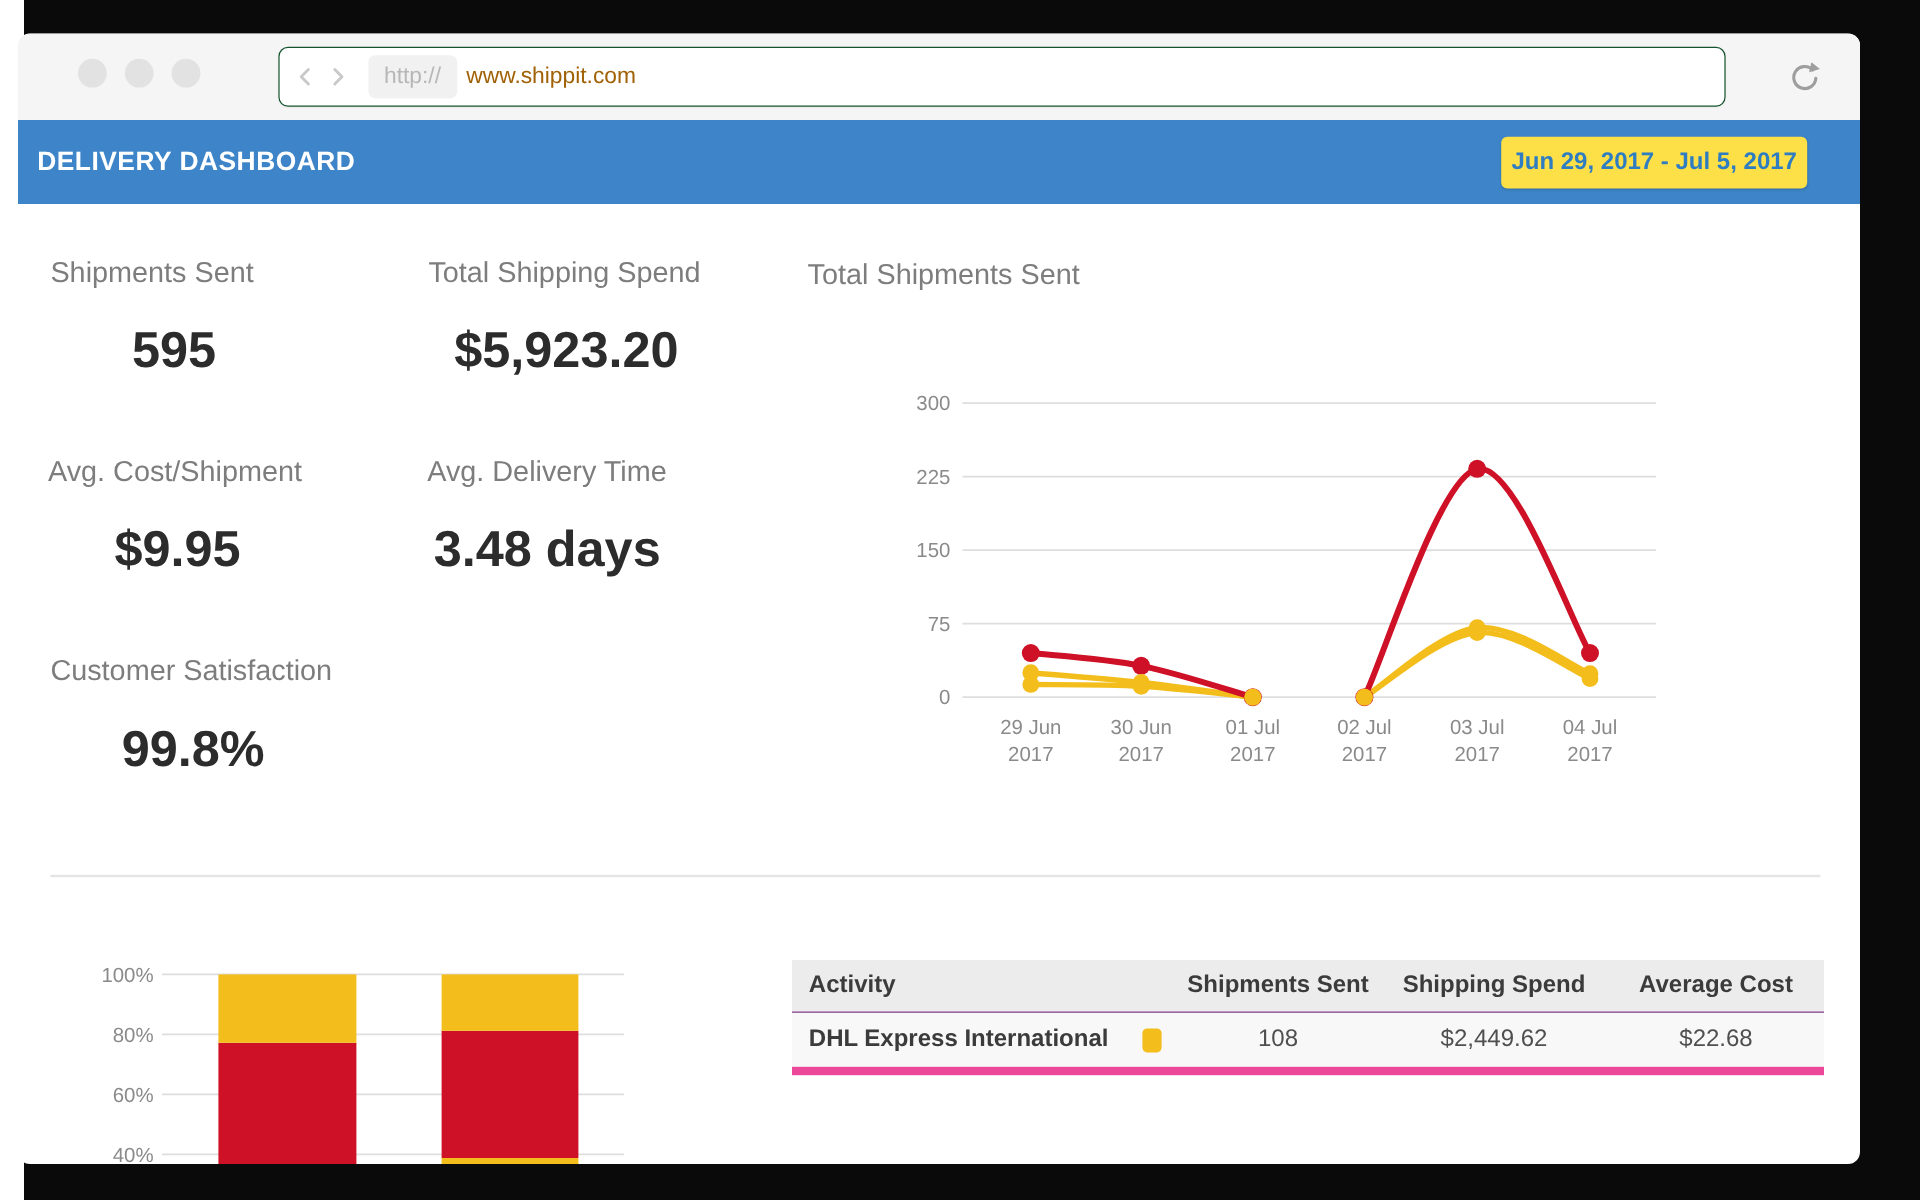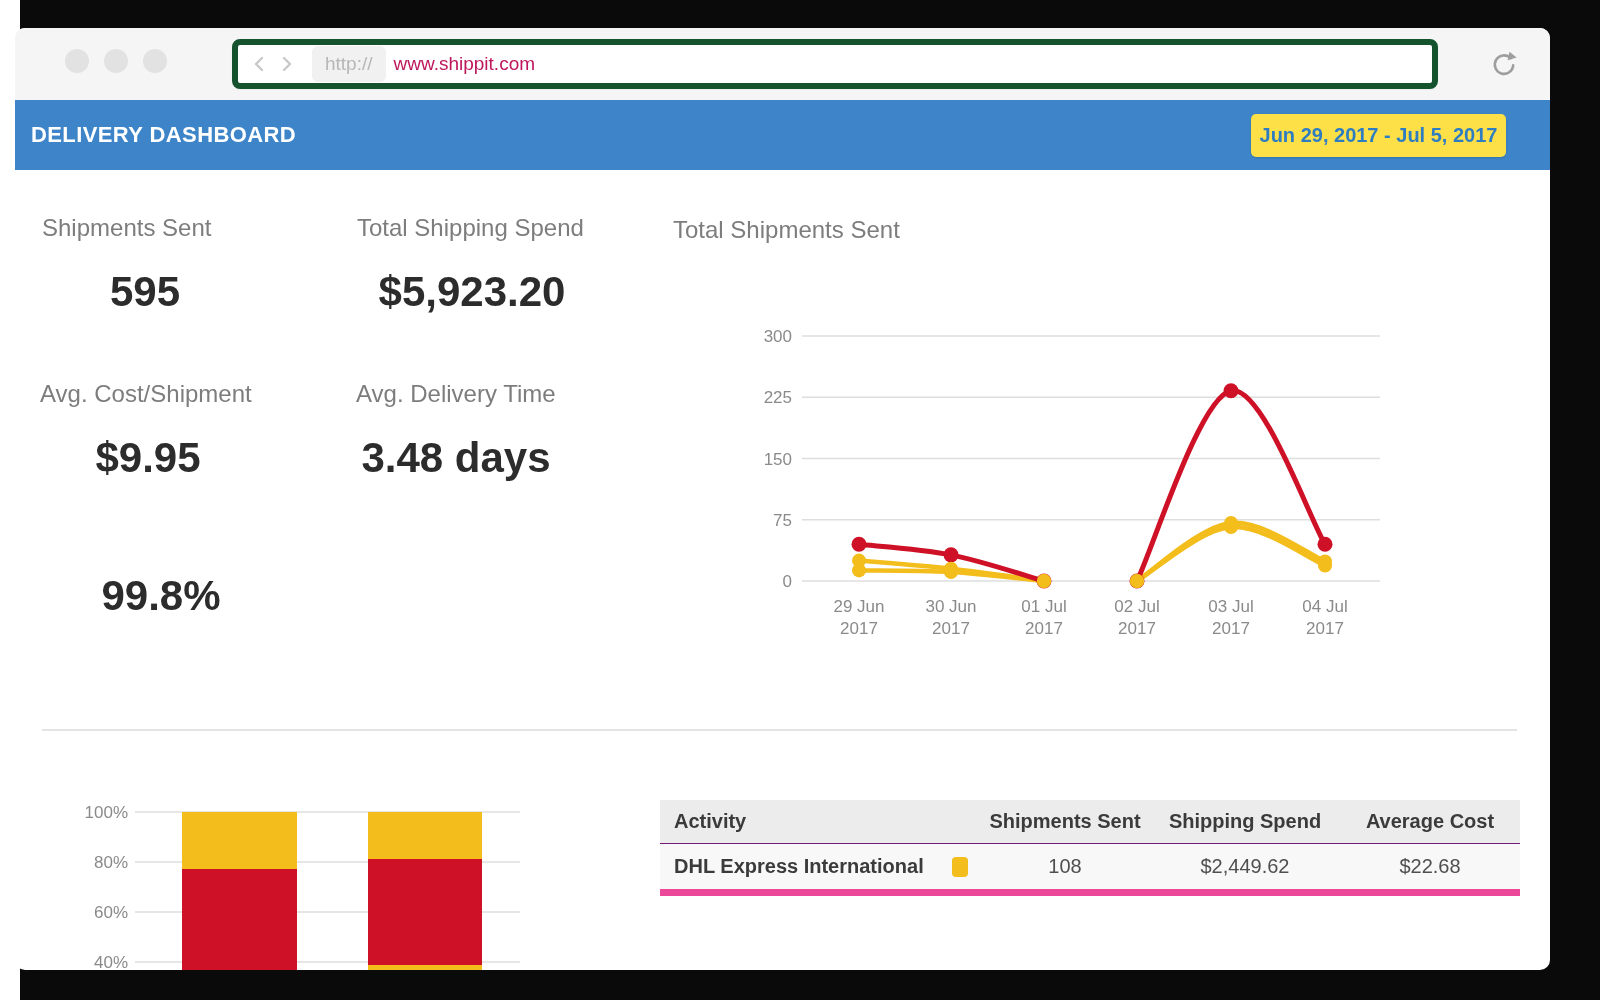--- a/index.html
+++ b/index.html
@@ -9,26 +9,26 @@
   .frame { position:absolute; left:20px; top:0; right:0; bottom:0; background:#0a0a0a; }
 
   .window { position:absolute; left:15px; top:28px; width:1535px; height:942px;
             background:#ffffff; border-radius:10px; overflow:hidden; }
 
   
   .chrome { position:absolute; left:0; top:0; width:100%; height:72px; background:#f5f5f6; }
   .dot { position:absolute; top:21px; width:24px; height:24px; border-radius:50%; background:#e2e2e3; }
   .dot1 { left:50px; } .dot2 { left:89px; } .dot3 { left:128px; }
   .url-bar { position:absolute; left:217px; top:11px; width:1206px; height:50px; background:#ffffff;
-             border:6px solid #14532d; border-radius:8px; display:flex; align-items:center; padding:0 14px;
+             border:1px solid #14532d; border-radius:8px; display:flex; align-items:center; padding:0 14px;
              box-shadow:0 1px 2px rgba(0,0,0,0.04); }
   .nav-chevrons { display:flex; gap:10px; margin-right:18px; }
   .nav-chevrons svg { display:block; }
   .scheme-chip { background:#f1f1f1; border-radius:6px; padding:7px 13px; color:#b7b7b7; font-size:19px; margin-right:8px; }
-  .url-text { color:#be185d; font-size:19px; }
+  .url-text { color:#a16207; font-size:19px; }
   .refresh-btn { position:absolute; right:28px; top:18px; width:36px; height:36px; display:flex;
                  align-items:center; justify-content:center; background:transparent; border:none; cursor:pointer; }
 
   
   .blue-bar { position:absolute; left:0; top:72px; width:100%; height:70px; background:#3d85c8; }
   .dash-title { position:absolute; left:16px; top:22px; color:#ffffff; font-size:22px; font-weight:bold; letter-spacing:0.4px; }
   .date-btn { position:absolute; right:44px; top:14px; width:255px; height:43px; background:#fde047;
               border:none; border-radius:5px; font-family:"Liberation Sans", sans-serif;
               font-size:20px; font-weight:bold; color:#2e7dc2; cursor:pointer;
               box-shadow:0 1px 2px rgba(0,0,0,0.15); }
@@ -111,20 +111,21 @@
     </div>
     <div class="metric metric3">
       <div class="m-label">Avg. Cost/Shipment</div>
       <div class="m-value">$9.95</div>
     </div>
     <div class="metric metric4">
       <div class="m-label">Avg. Delivery Time</div>
       <div class="m-value">3.48 days</div>
     </div>
     <div class="metric metric5">
+      <div class="m-label">Customer Satisfaction</div>
       <div class="m-value">99.8%</div>
     </div>
 
     <div class="chart-title">Total Shipments Sent</div>
     <svg id="line-chart" class="line-chart-svg" width="660" height="330" viewBox="0 0 660 330">
         <line x1="62" y1="256" x2="640" y2="256" stroke="#dedede" stroke-width="1.5"></line>
         <text x="52" y="262" text-anchor="end" fill="#8a8a8a" font-size="17" font-family="&quot;Liberation Sans&quot;, sans-serif">0</text>
         <line x1="62" y1="194.75" x2="640" y2="194.75" stroke="#dedede" stroke-width="1.5"></line>
         <text x="52" y="200.75" text-anchor="end" fill="#8a8a8a" font-size="17" font-family="&quot;Liberation Sans&quot;, sans-serif">75</text>
         <line x1="62" y1="133.5" x2="640" y2="133.5" stroke="#dedede" stroke-width="1.5"></line>

